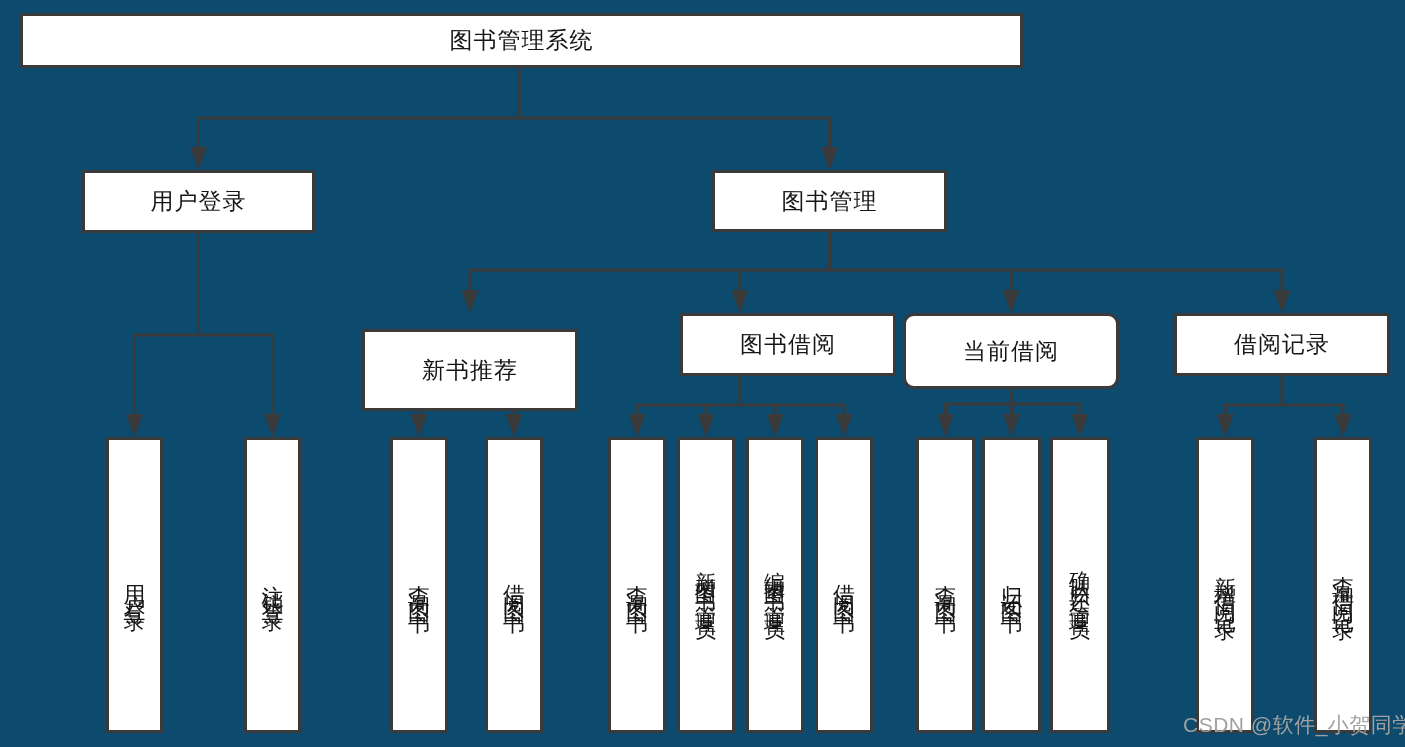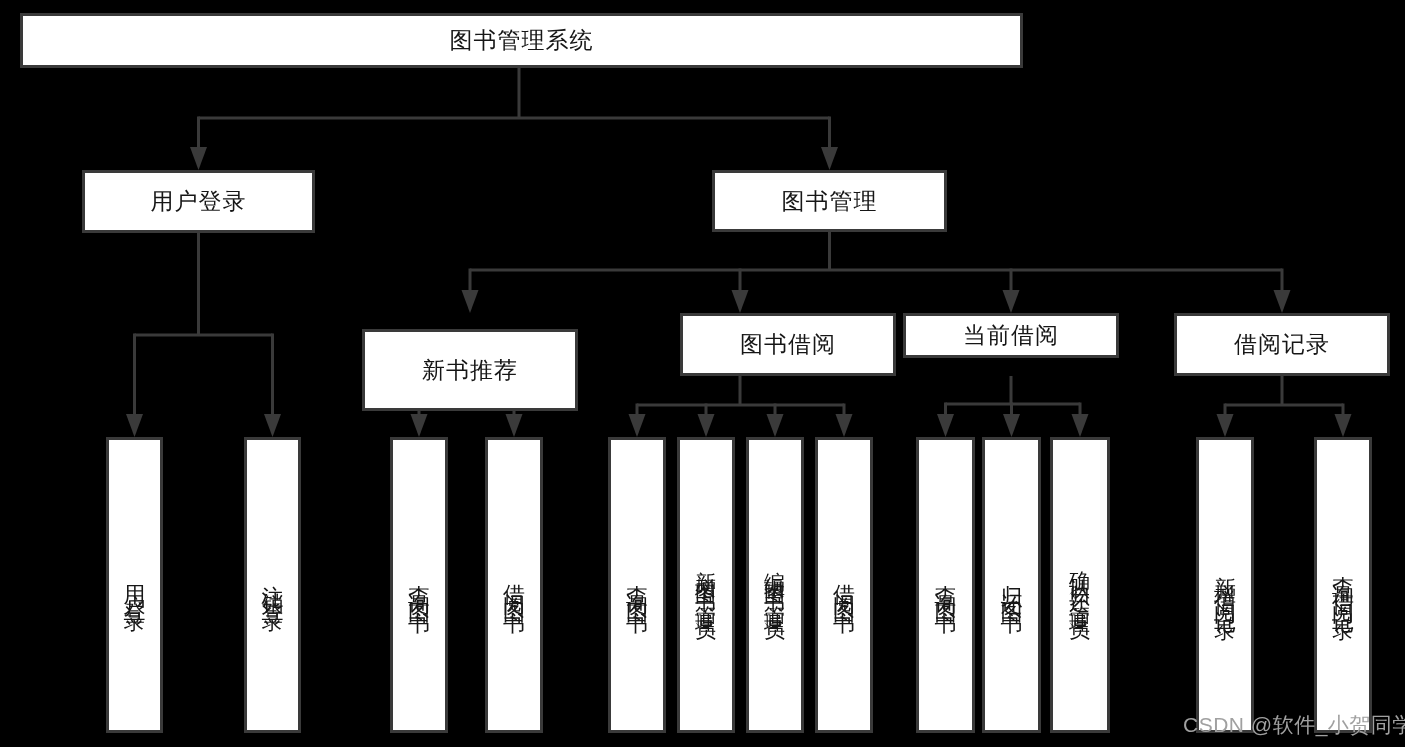--- a/index.html
+++ b/index.html
@@ -5,21 +5,21 @@
   html, body {
     margin: 0;
     padding: 0;
     background: #ffffff;
     font-family: "Liberation Sans", sans-serif;
   }
   #canvas {
     position: relative;
     width: 1405px;
     height: 747px;
-    background: #000000;
+    background: #0c4a6e;
     overflow: hidden;
   }
   #wires {
     position: absolute;
     left: 0; top: 0;
     width: 1405px; height: 747px;
     z-index: 1;
     pointer-events: none;
   }
   .node {
@@ -147,21 +147,21 @@
   <div class="node hbox" style="left:712px; top:170px; width:235px; height:62px;">
     <span>图书管理</span>
   </div>
 
   <div class="node hbox" style="left:362px; top:329px; width:216px; height:82px;">
     <span>新书推荐</span>
   </div>
   <div class="node hbox" style="left:632px; top:313px; width:216px; height:63px;margin-left:48px;">
     <span>图书借阅</span>
   </div>
-  <div class="node hbox" style="left:903px; top:313px; width:216px; height:45px;">
+  <div class="node hbox" style="left:903px; top:313px; width:216px; height:76px;border-radius:11px;">
     <span>当前借阅</span>
   </div>
   <div class="node hbox" style="left:1174px; top:313px; width:216px; height:63px;">
     <span>借阅记录</span>
   </div>
 
   <div class="node vbox" style="left:106px; top:437px; width:57px; height:296px;">
     <span class="vtext">用户登录</span>
   </div>
   <div class="node vbox" style="left:244px; top:437px; width:57px; height:296px;">

